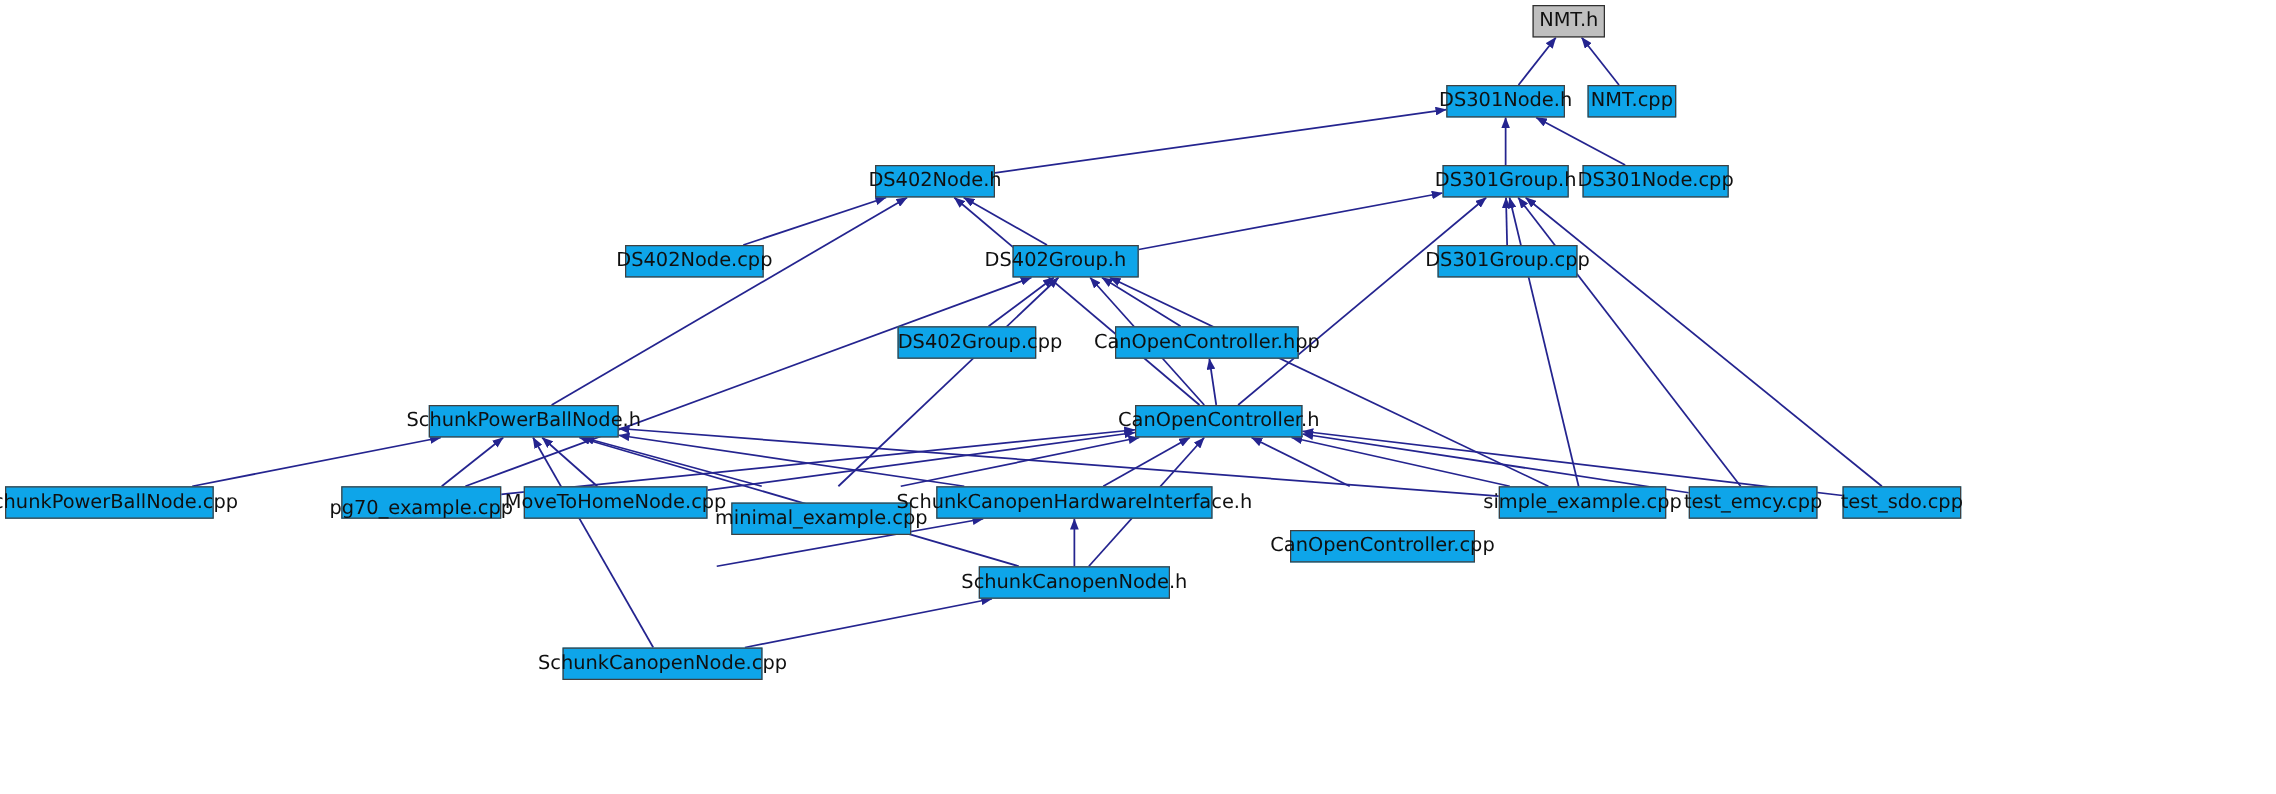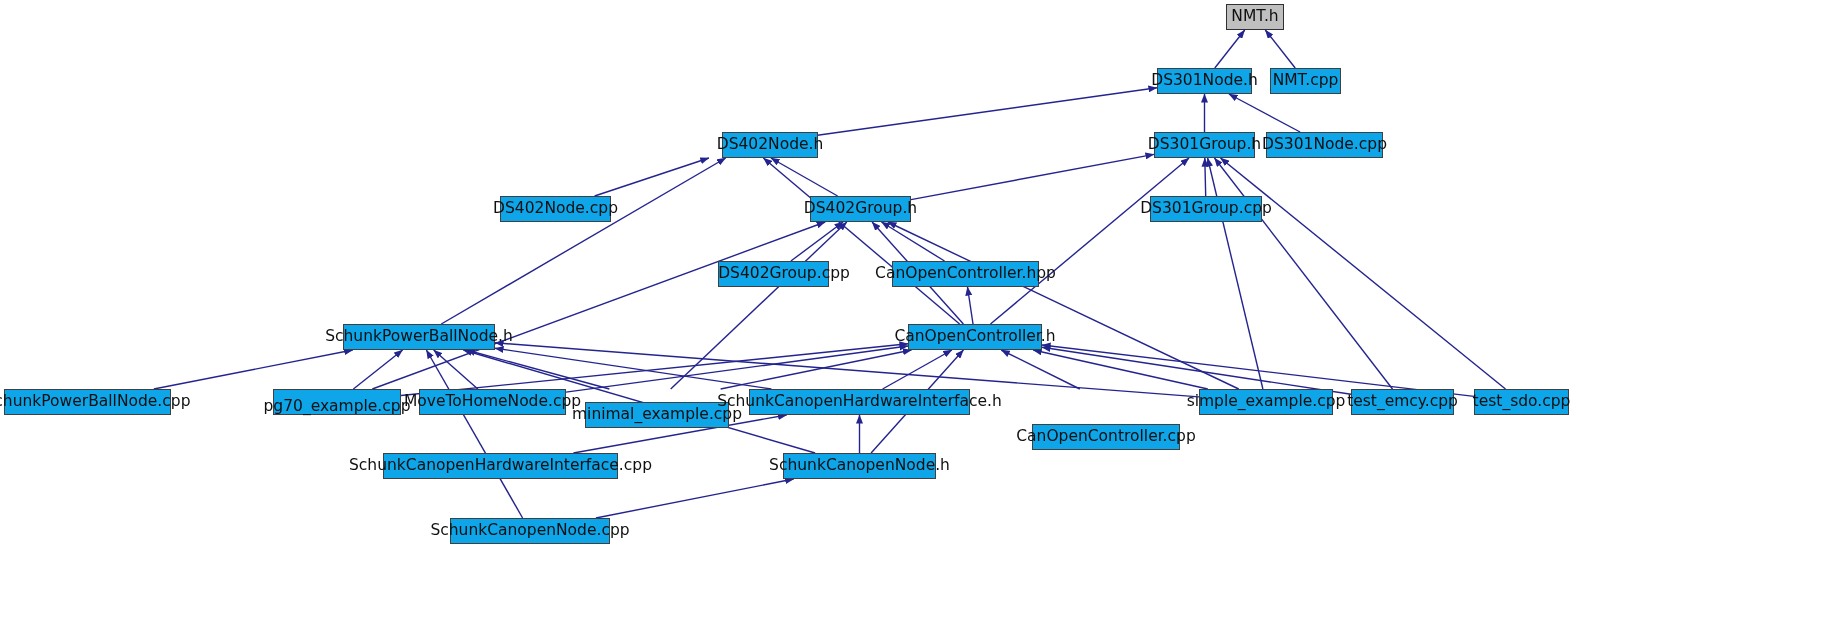--- a/index.html
+++ b/index.html
@@ -109,33 +109,33 @@
   <div id="node-layer">
       <div class="node highlight" style="left: 1226px; top: 4px; width: 58px;">
         <span>NMT.h</span>
       </div>
       <div class="node" style="left: 1157px; top: 68px; width: 95px;">
         <span>DS301Node.h</span>
       </div>
       <div class="node" style="left: 1270px; top: 68px; width: 71px;">
         <span>NMT.cpp</span>
       </div>
-      <div class="node" style="left: 722px; top: 132px; width: 96px;">
+      <div class="node" style="left: 700px; top: 132px; width: 96px;">
         <span>DS402Node.h</span>
       </div>
       <div class="node" style="left: 1154px; top: 132px; width: 101px;">
         <span>DS301Group.h</span>
       </div>
       <div class="node" style="left: 1266px; top: 132px; width: 117px;">
         <span>DS301Node.cpp</span>
       </div>
       <div class="node" style="left: 500px; top: 196px; width: 111px;">
         <span>DS402Node.cpp</span>
       </div>
-      <div class="node" style="left: 810px; top: 196px; width: 101px;">
+      <div class="node" style="left: 810px; top: 196px; width: 101px; justify-content: flex-end;">
         <span>DS402Group.h</span>
       </div>
       <div class="node" style="left: 1150px; top: 196px; width: 112px;">
         <span>DS301Group.cpp</span>
       </div>
       <div class="node" style="left: 718px; top: 261px; width: 111px; padding-left: 30px;">
         <span>DS402Group.cpp</span>
       </div>
       <div class="node" style="left: 892px; top: 261px; width: 147px;">
         <span>CanOpenController.hpp</span>
@@ -166,23 +166,20 @@
       </div>
       <div class="node" style="left: 1199px; top: 389px; width: 134px;">
         <span>simple_example.cpp</span>
       </div>
       <div class="node" style="left: 1351px; top: 389px; width: 103px;">
         <span>test_emcy.cpp</span>
       </div>
       <div class="node" style="left: 1474px; top: 389px; width: 95px;">
         <span>test_sdo.cpp</span>
       </div>
-      <div class="node" style="left: 383px; top: 453px; width: 235px;">
-        <span>SchunkCanopenHardwareInterface.cpp</span>
-      </div>
       <div class="node" style="left: 783px; top: 453px; width: 153px;">
         <span>SchunkCanopenNode.h</span>
       </div>
       <div class="node" style="left: 450px; top: 518px; width: 160px;">
         <span>SchunkCanopenNode.cpp</span>
       </div>
     </div>
 </div>
 
 </body></html>

